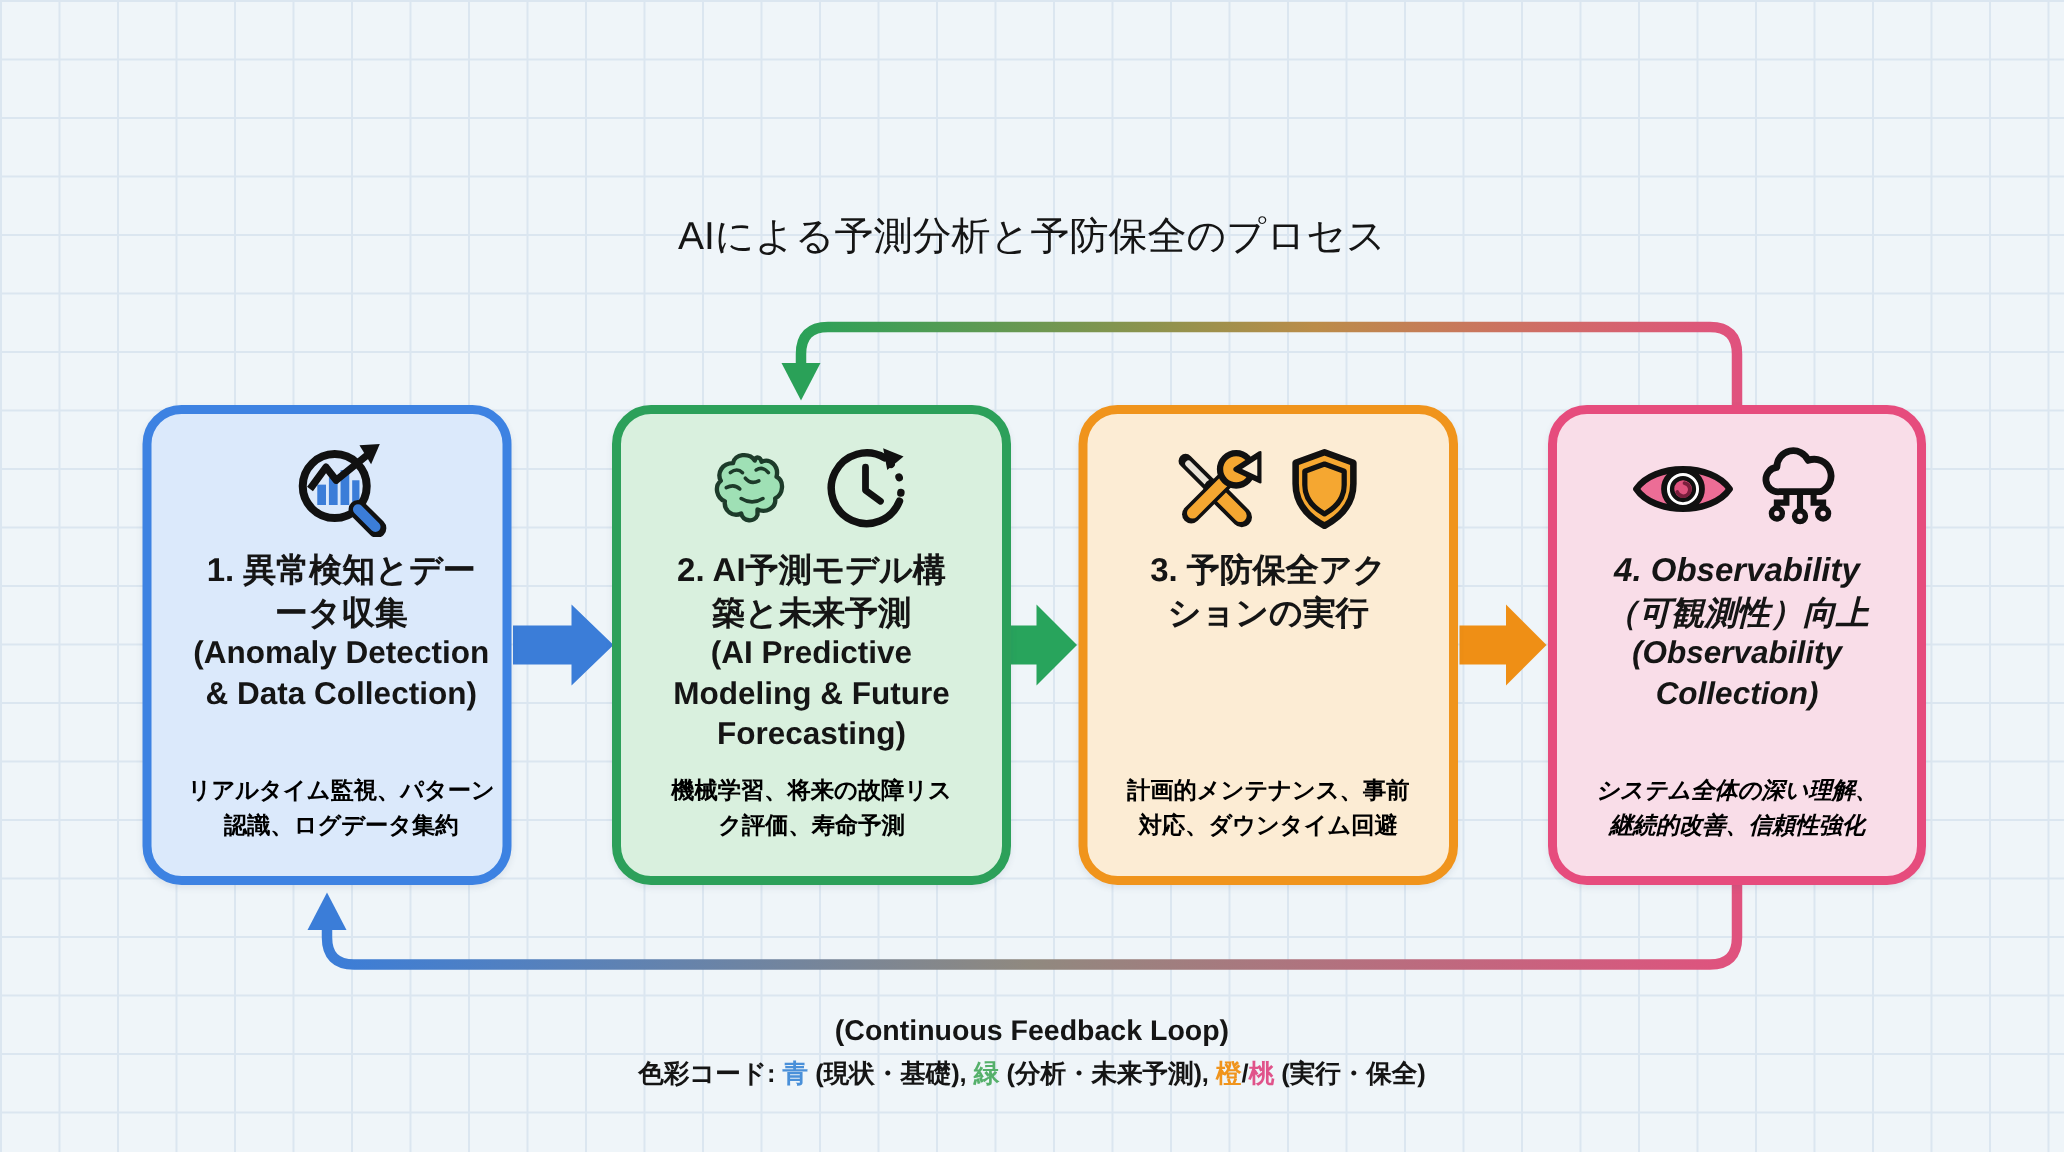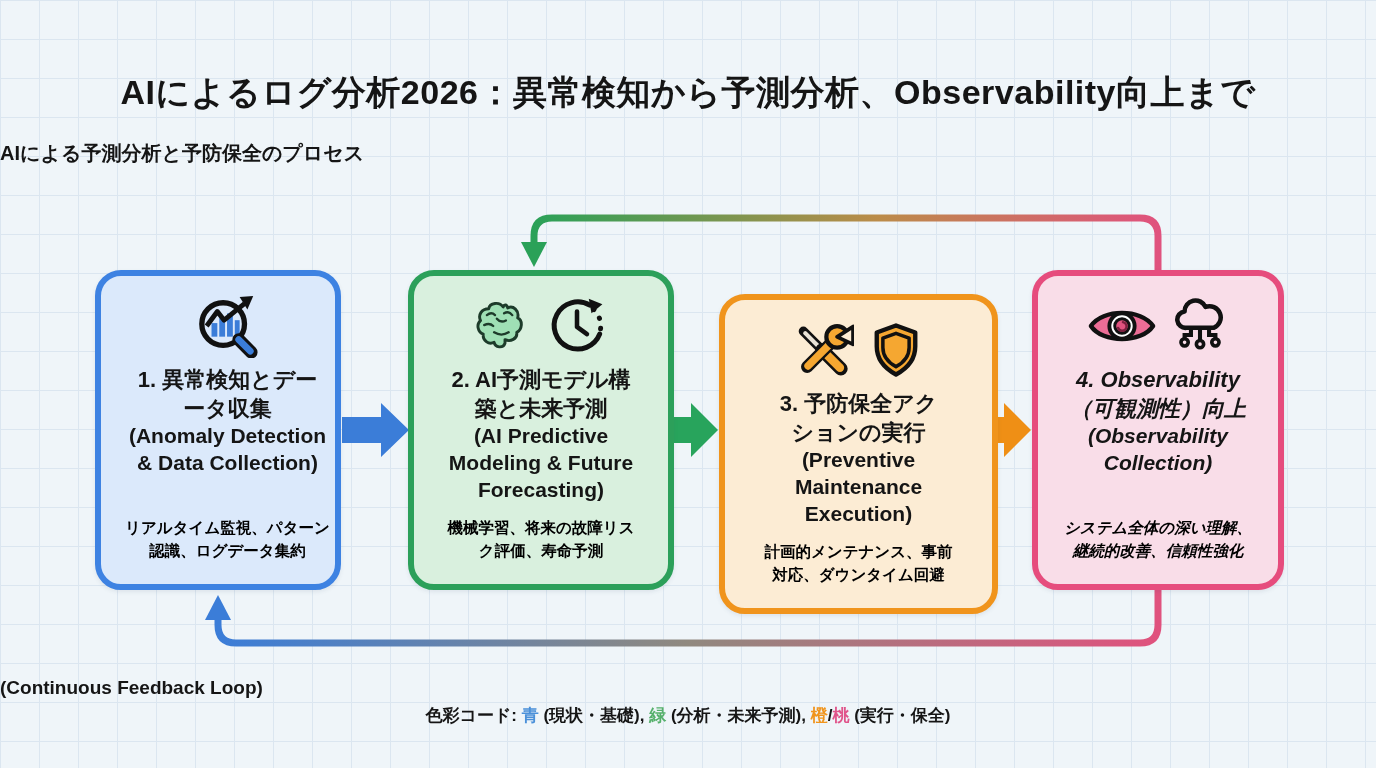--- a/index.html
+++ b/index.html
@@ -15,52 +15,51 @@
     font-family:"Liberation Sans", sans-serif;
     overflow:hidden;
     color:#151515;
   }
   .page-title{
     position:absolute;top:70px;left:0;right:0;
     text-align:center;font-size:34px;font-weight:bold;letter-spacing:.5px;
   }
   .page-subtitle{
     position:absolute;top:140px;left:0;right:0;
-    font-size:20px;font-weight:bold;
+    text-align:center;font-size:26px;font-weight:normal;
   }
   svg.connectors{position:absolute;left:0;top:0;pointer-events:none;}
   .box{
     position:absolute;top:270px;height:320px;box-sizing:border-box;
     border:6px solid;border-radius:26px;
     display:flex;flex-direction:column;align-items:center;text-align:center;
     box-shadow:0 2px 4px rgba(60,80,110,.10);
   }
   .box1{left:95px;width:246px;border-color:#3d82e2;background:#dbe9fb;padding-left:19px;}
   .box2{left:408px;width:266px;border-color:#2ca05a;background:#d9f0de;}
-  .box3{left:719px;width:279px;border-color:#f0941c;background:#fcecd4;margin-top:24px;}
+  .box3{left:719px;width:253px;border-color:#f0941c;background:#fcecd4;}
   .box4{left:1032px;width:252px;border-color:#e64c7d;background:#f9dde8;font-style:italic;}
   .icons{margin-top:18px;height:64px;display:flex;align-items:center;gap:14px;}
   .jp-title{margin-top:8px;font-size:22px;font-weight:bold;line-height:1.3;white-space:pre-line;}
   .en-title{font-size:21px;font-weight:bold;line-height:1.28;white-space:pre-line;}
   .desc{margin-top:auto;margin-bottom:22px;font-size:15.5px;font-weight:bold;line-height:1.45;white-space:pre-line;color:#000000;padding:0 4px;}
   .loop-jp{position:absolute;top:650px;left:0;right:0;text-align:center;font-size:20px;font-weight:bold;}
-  .loop-en{position:absolute;top:677px;left:0;right:0;text-align:left;font-size:19px;font-weight:bold;}
+  .loop-en{position:absolute;top:677px;left:0;right:0;text-align:center;font-size:19px;font-weight:bold;}
   .legend{position:absolute;top:704px;left:0;right:0;text-align:center;font-size:17px;font-weight:bold;}
   .legend span{white-space:pre;}
   .c-blue{color:#4a90d9;}
   .c-green{color:#55b06b;}
   .c-orange{color:#f0941c;}
   .c-pink{color:#e0538a;}
 </style>
 </head>
 <body>
 
 <div class="canvas">
 
-  <div class="page-title">AIによるログ分析2026：異常検知から予測分析、Observability向上まで</div>
   <div class="page-subtitle">AIによる予測分析と予防保全のプロセス</div>
 
   <svg class="connectors" width="1376" height="768" viewBox="0 0 1376 768">
     <defs>
       <linearGradient id="gTop" gradientUnits="userSpaceOnUse" x1="534" y1="0" x2="1158" y2="0">
         <stop offset="0" stop-color="#2aa158"></stop>
         <stop offset="0.55" stop-color="#bb8c49"></stop>
         <stop offset="1" stop-color="#e0527e"></stop>
       </linearGradient>
       <linearGradient id="gBot" gradientUnits="userSpaceOnUse" x1="218" y1="0" x2="1158" y2="0">
@@ -143,23 +142,20 @@
         <circle cx="46" cy="18" r="11.5" fill="#f5a731" stroke="#111" stroke-width="4.5"></circle>
         <polygon points="46,18 63,7 63,26" fill="#fcecd4" stroke="#111" stroke-width="4" stroke-linejoin="round"></polygon>
       </svg>
       <svg width="56" height="60" viewBox="0 0 64 64">
         <path d="M32 4 L54 12 V28 C54 43 45 53 32 60 C19 53 10 43 10 28 V12 Z" fill="#f5a731" stroke="#111" stroke-width="5" stroke-linejoin="round"></path>
         <path d="M32 13 L47 18.5 V29 C47 39 41 46 32 51 C23 46 17 39 17 29 V18.5 Z" fill="#f5a731" stroke="#111" stroke-width="4" stroke-linejoin="round"></path>
       </svg>
     </div>
     <div class="jp-title">3. 予防保全アク
 ションの実行</div>
-    <div class="en-title">(Preventive
-Maintenance
-Execution)</div>
     <div class="desc">計画的メンテナンス、事前
 対応、ダウンタイム回避</div>
   </div>
 
   <div class="box box4">
     <div class="icons">
       <svg width="70" height="48" viewBox="0 0 72 48">
         <path d="M4 24 C16 6 56 6 68 24 C56 42 16 42 4 24 Z" fill="#ec6d96" stroke="#111" stroke-width="4.5" stroke-linejoin="round"></path>
         <circle cx="36" cy="24" r="13" fill="#ffffff" stroke="#111" stroke-width="4"></circle>
         <circle cx="36" cy="24" r="7.5" fill="#e0527e" stroke="#111" stroke-width="3"></circle>

